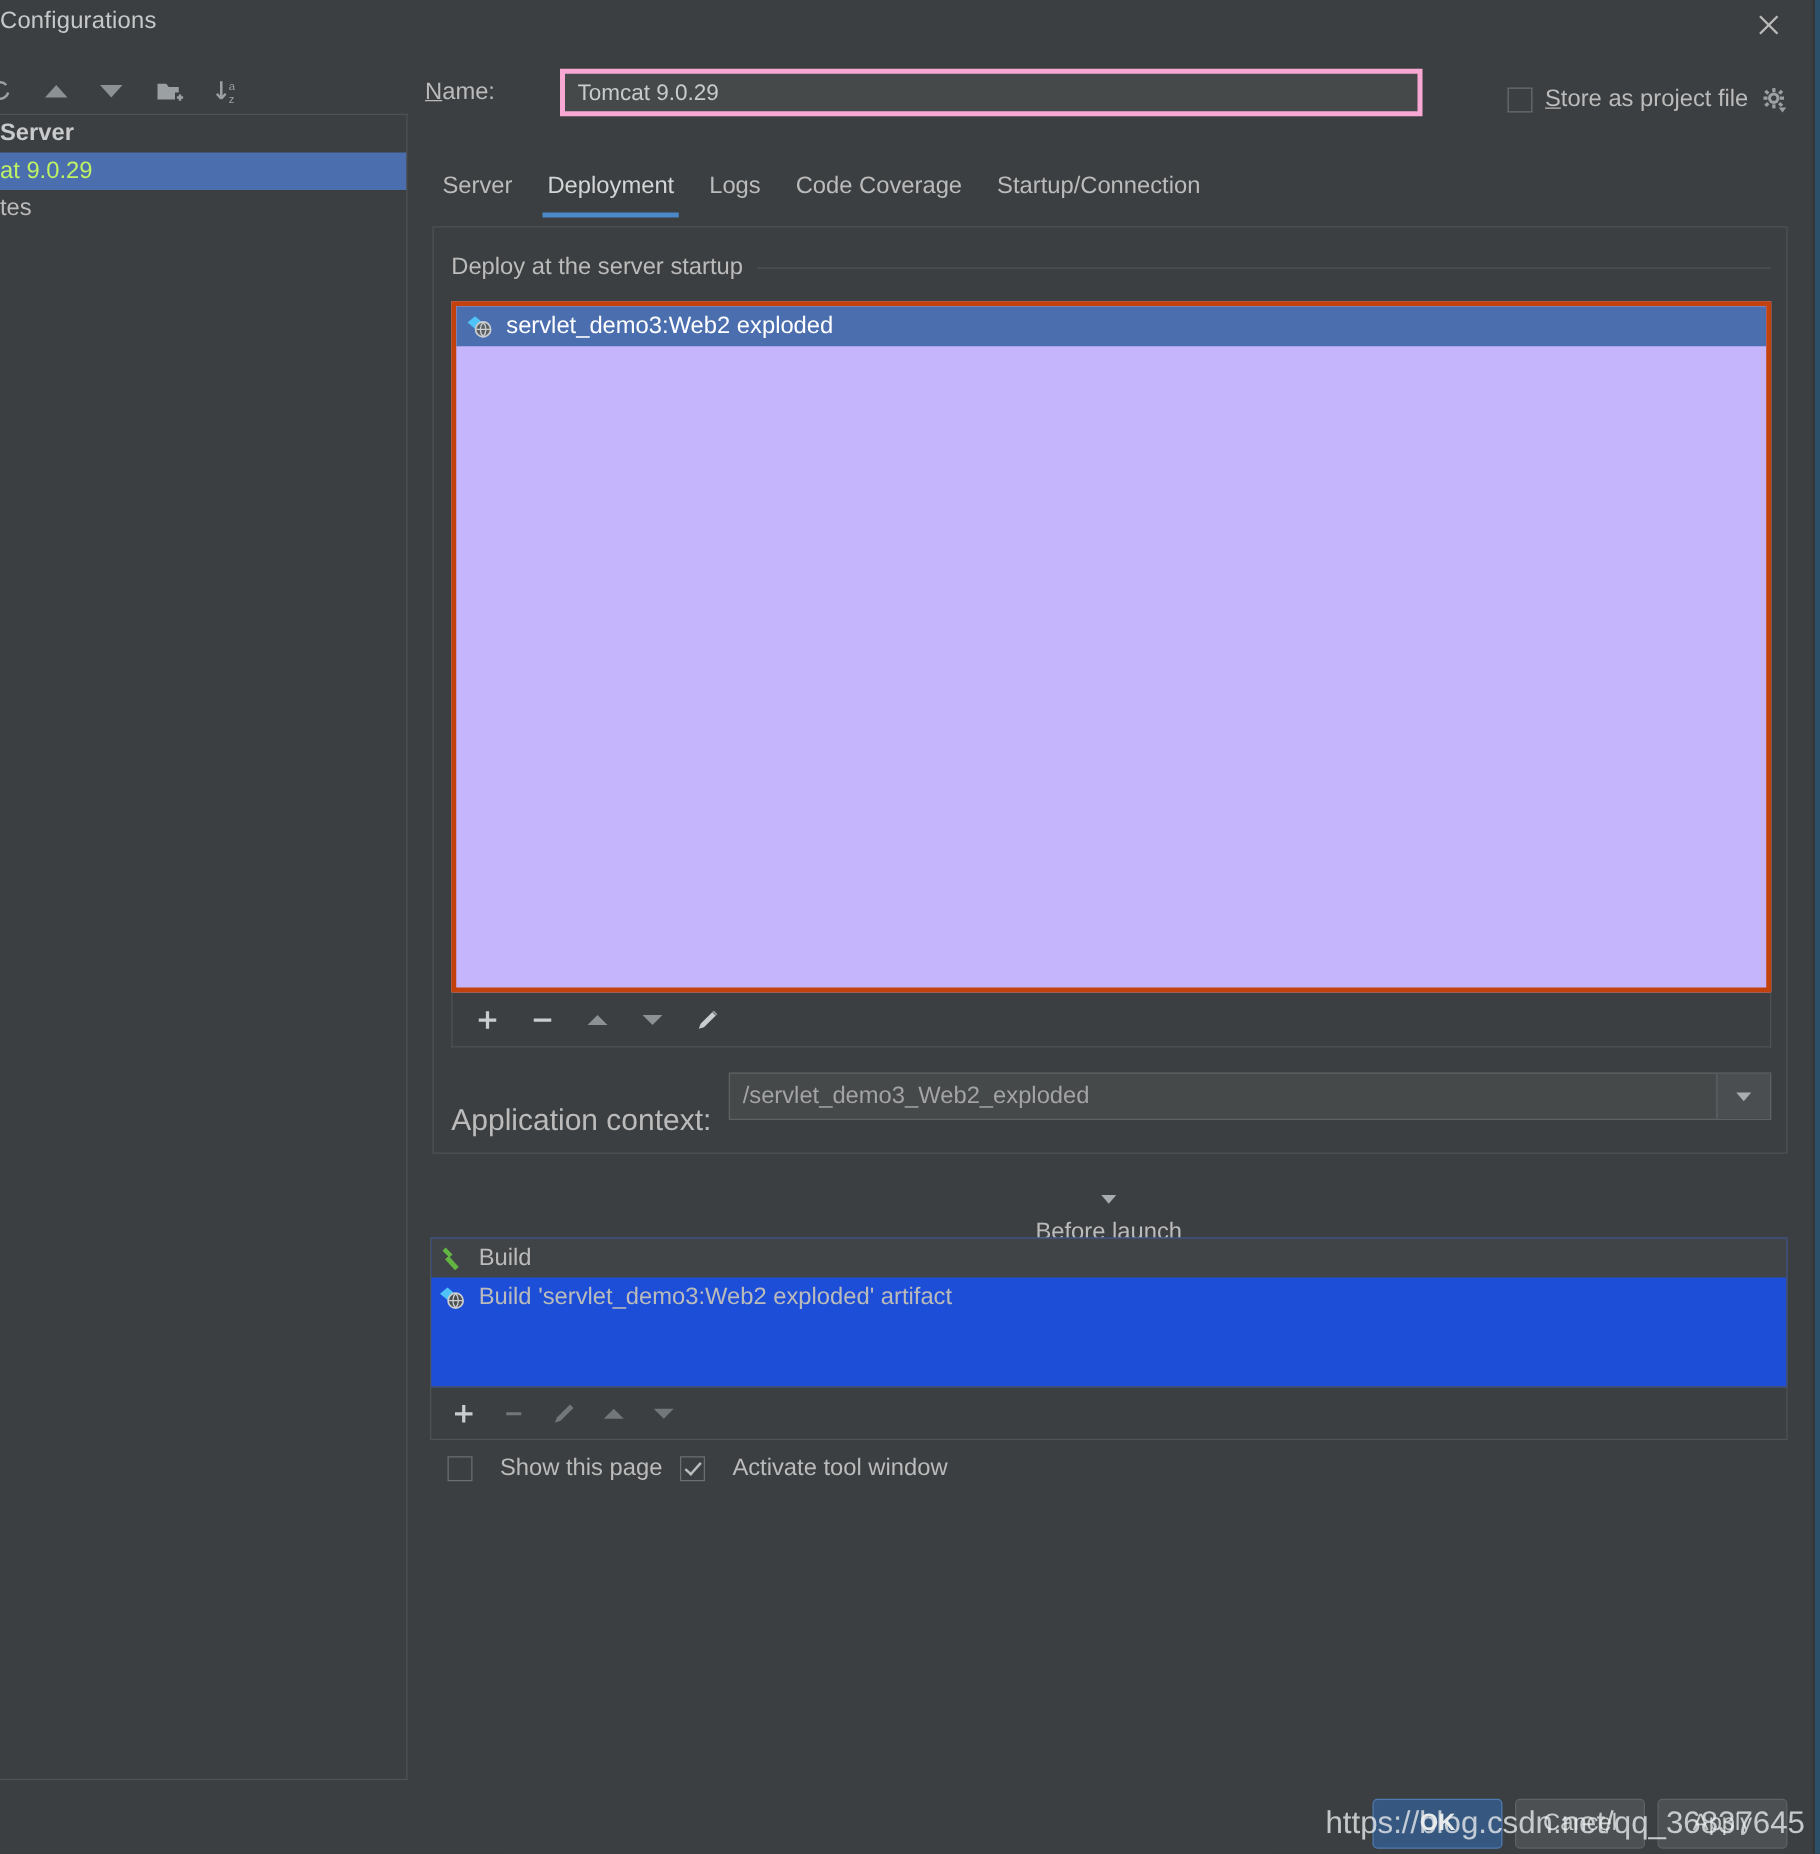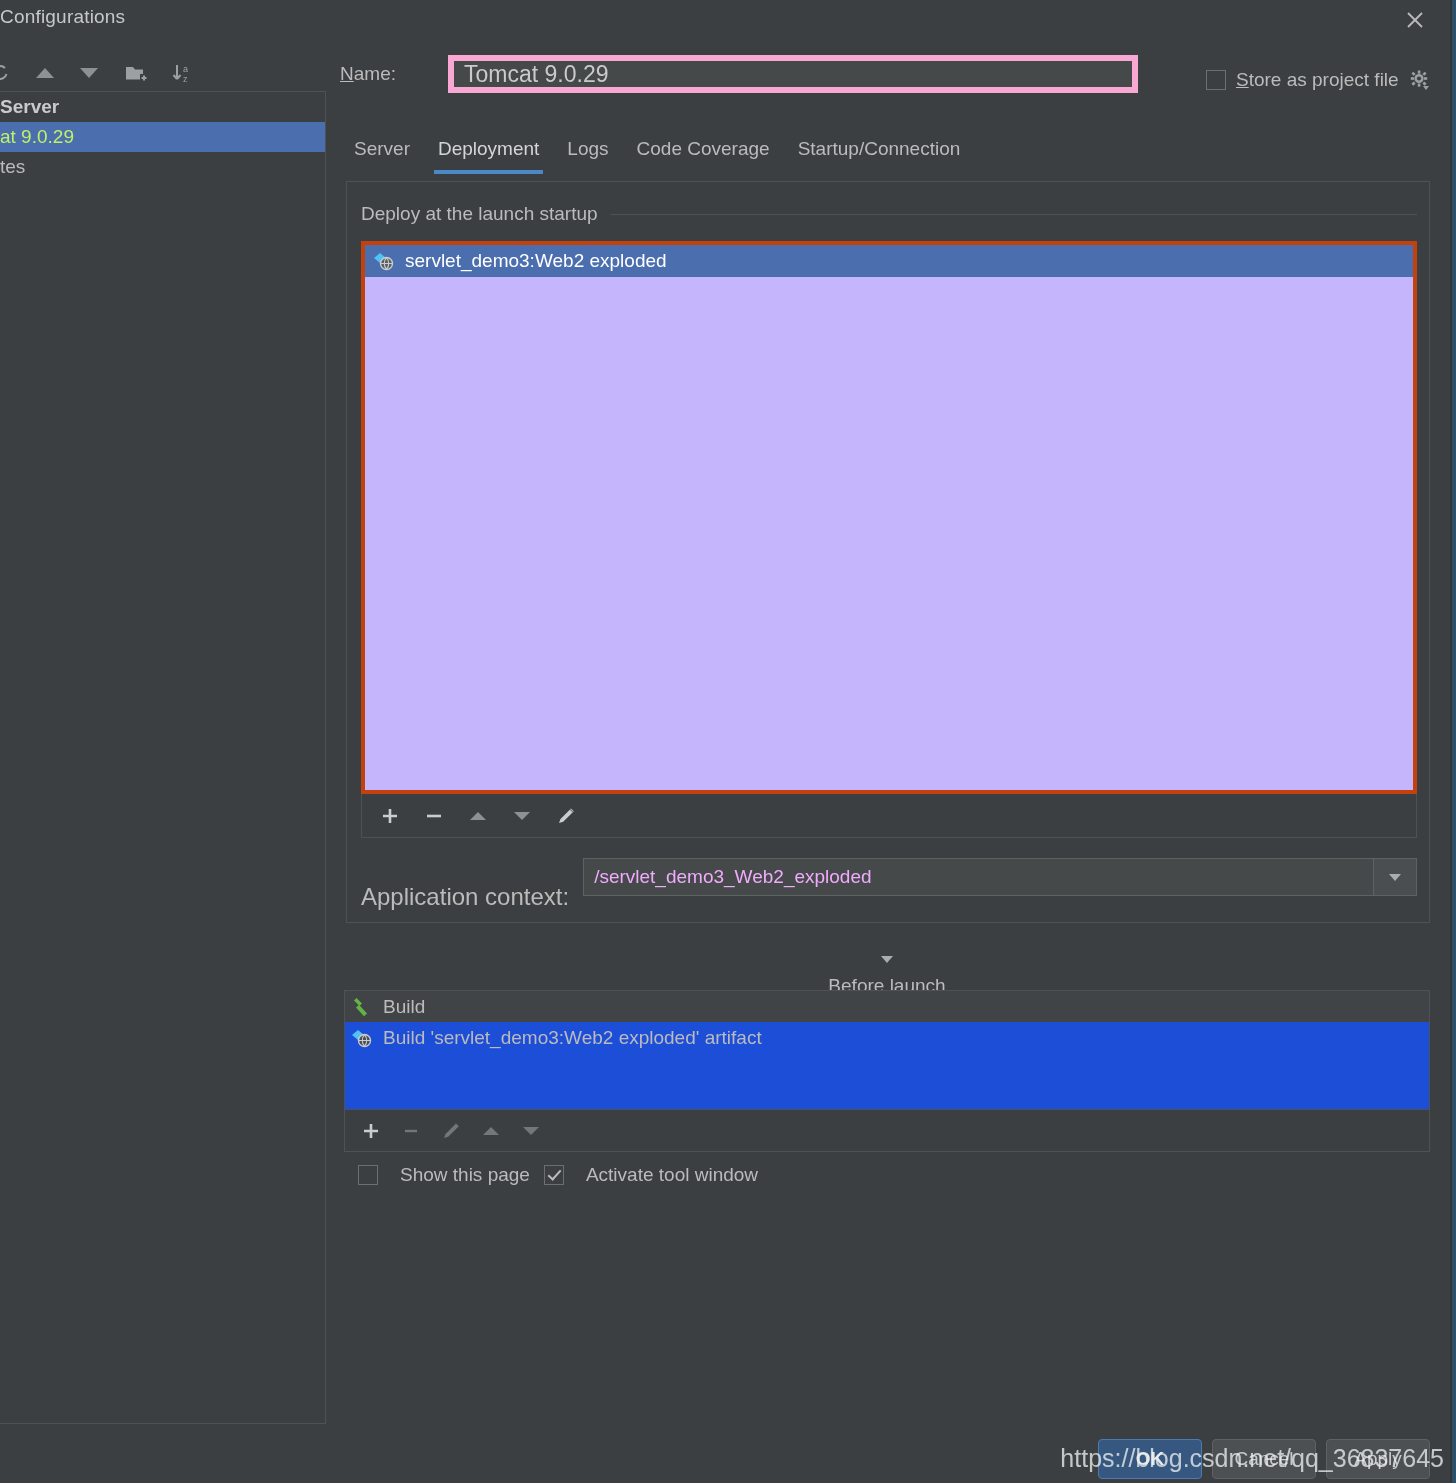--- a/index.html
+++ b/index.html
@@ -114,24 +114,24 @@
     left: 0; top: 8px;
     font-size: 19px; color: #BBBBBB;
     white-space: nowrap;
   }
   .name-label u { text-decoration: underline; }
   .name-input {
     position: absolute;
     left: 108px; top: 0;
     width: 690px; height: 38px;
     background: #45494A;
-    border: 6px solid #f9a8d4;
+    border: 4px solid #f9a8d4;
     box-sizing: border-box;
     color: #C8CACB;
-    font-size: 23px;
+    font-size: 18px;
     font-family: "Liberation Sans", sans-serif;
     padding: 0 10px;
     outline: none;
   }
   .store-wrap {
     position: absolute;
     left: 866px; top: 14px;
     display: flex; align-items: center; gap: 10px;
     white-space: nowrap;
   }
@@ -249,21 +249,21 @@
     height: 38px;
     background: #45494A;
     border: 1px solid #5E6264;
     box-sizing: border-box;
     display: flex; align-items: center;
   }
   .combo-value {
     flex: 1;
     padding: 0 10px;
     font-size: 19px;
-    color: #f0abfc;
+    color: #a3a3a3;
     background: transparent;
     border: none;
     outline: none;
     font-family: "Liberation Sans", sans-serif;
     height: 100%;
   }
   .combo-arrow {
     width: 42px; height: 100%;
     display: flex; align-items: center; justify-content: center;
     border-left: 1px solid #5E6264;
@@ -445,21 +445,21 @@
       <div class="tab">Server</div>
       <div class="tab active">Deployment</div>
       <div class="tab">Logs</div>
       <div class="tab">Code Coverage</div>
       <div class="tab">Startup/Connection</div>
     </div>
 
     <div class="deploy-panel">
 
       <div class="group-label-row">
-        <span class="group-label">Deploy at the launch startup</span>
+        <span class="group-label">Deploy at the server startup</span>
         <span class="group-line"></span>
       </div>
 
       <div class="deploy-list">
         <div class="deploy-item selected">
           <span>
             <svg width="22" height="20" viewBox="0 0 22 20" class="icon-svg">
               <polygon points="7,2 13,7 7,12 1,7" fill="#4FC3F7"></polygon>
               <circle cx="13.5" cy="12.5" r="6" fill="#5B6063" stroke="#C9CDD0" stroke-width="1.4"></circle>
               <path d="M8 12.5 h11 M13.5 6.6 a9 9 0 0 1 0 11.8 a9 9 0 0 1 0 -11.8" fill="none" stroke="#C9CDD0" stroke-width="1.1"></path>

